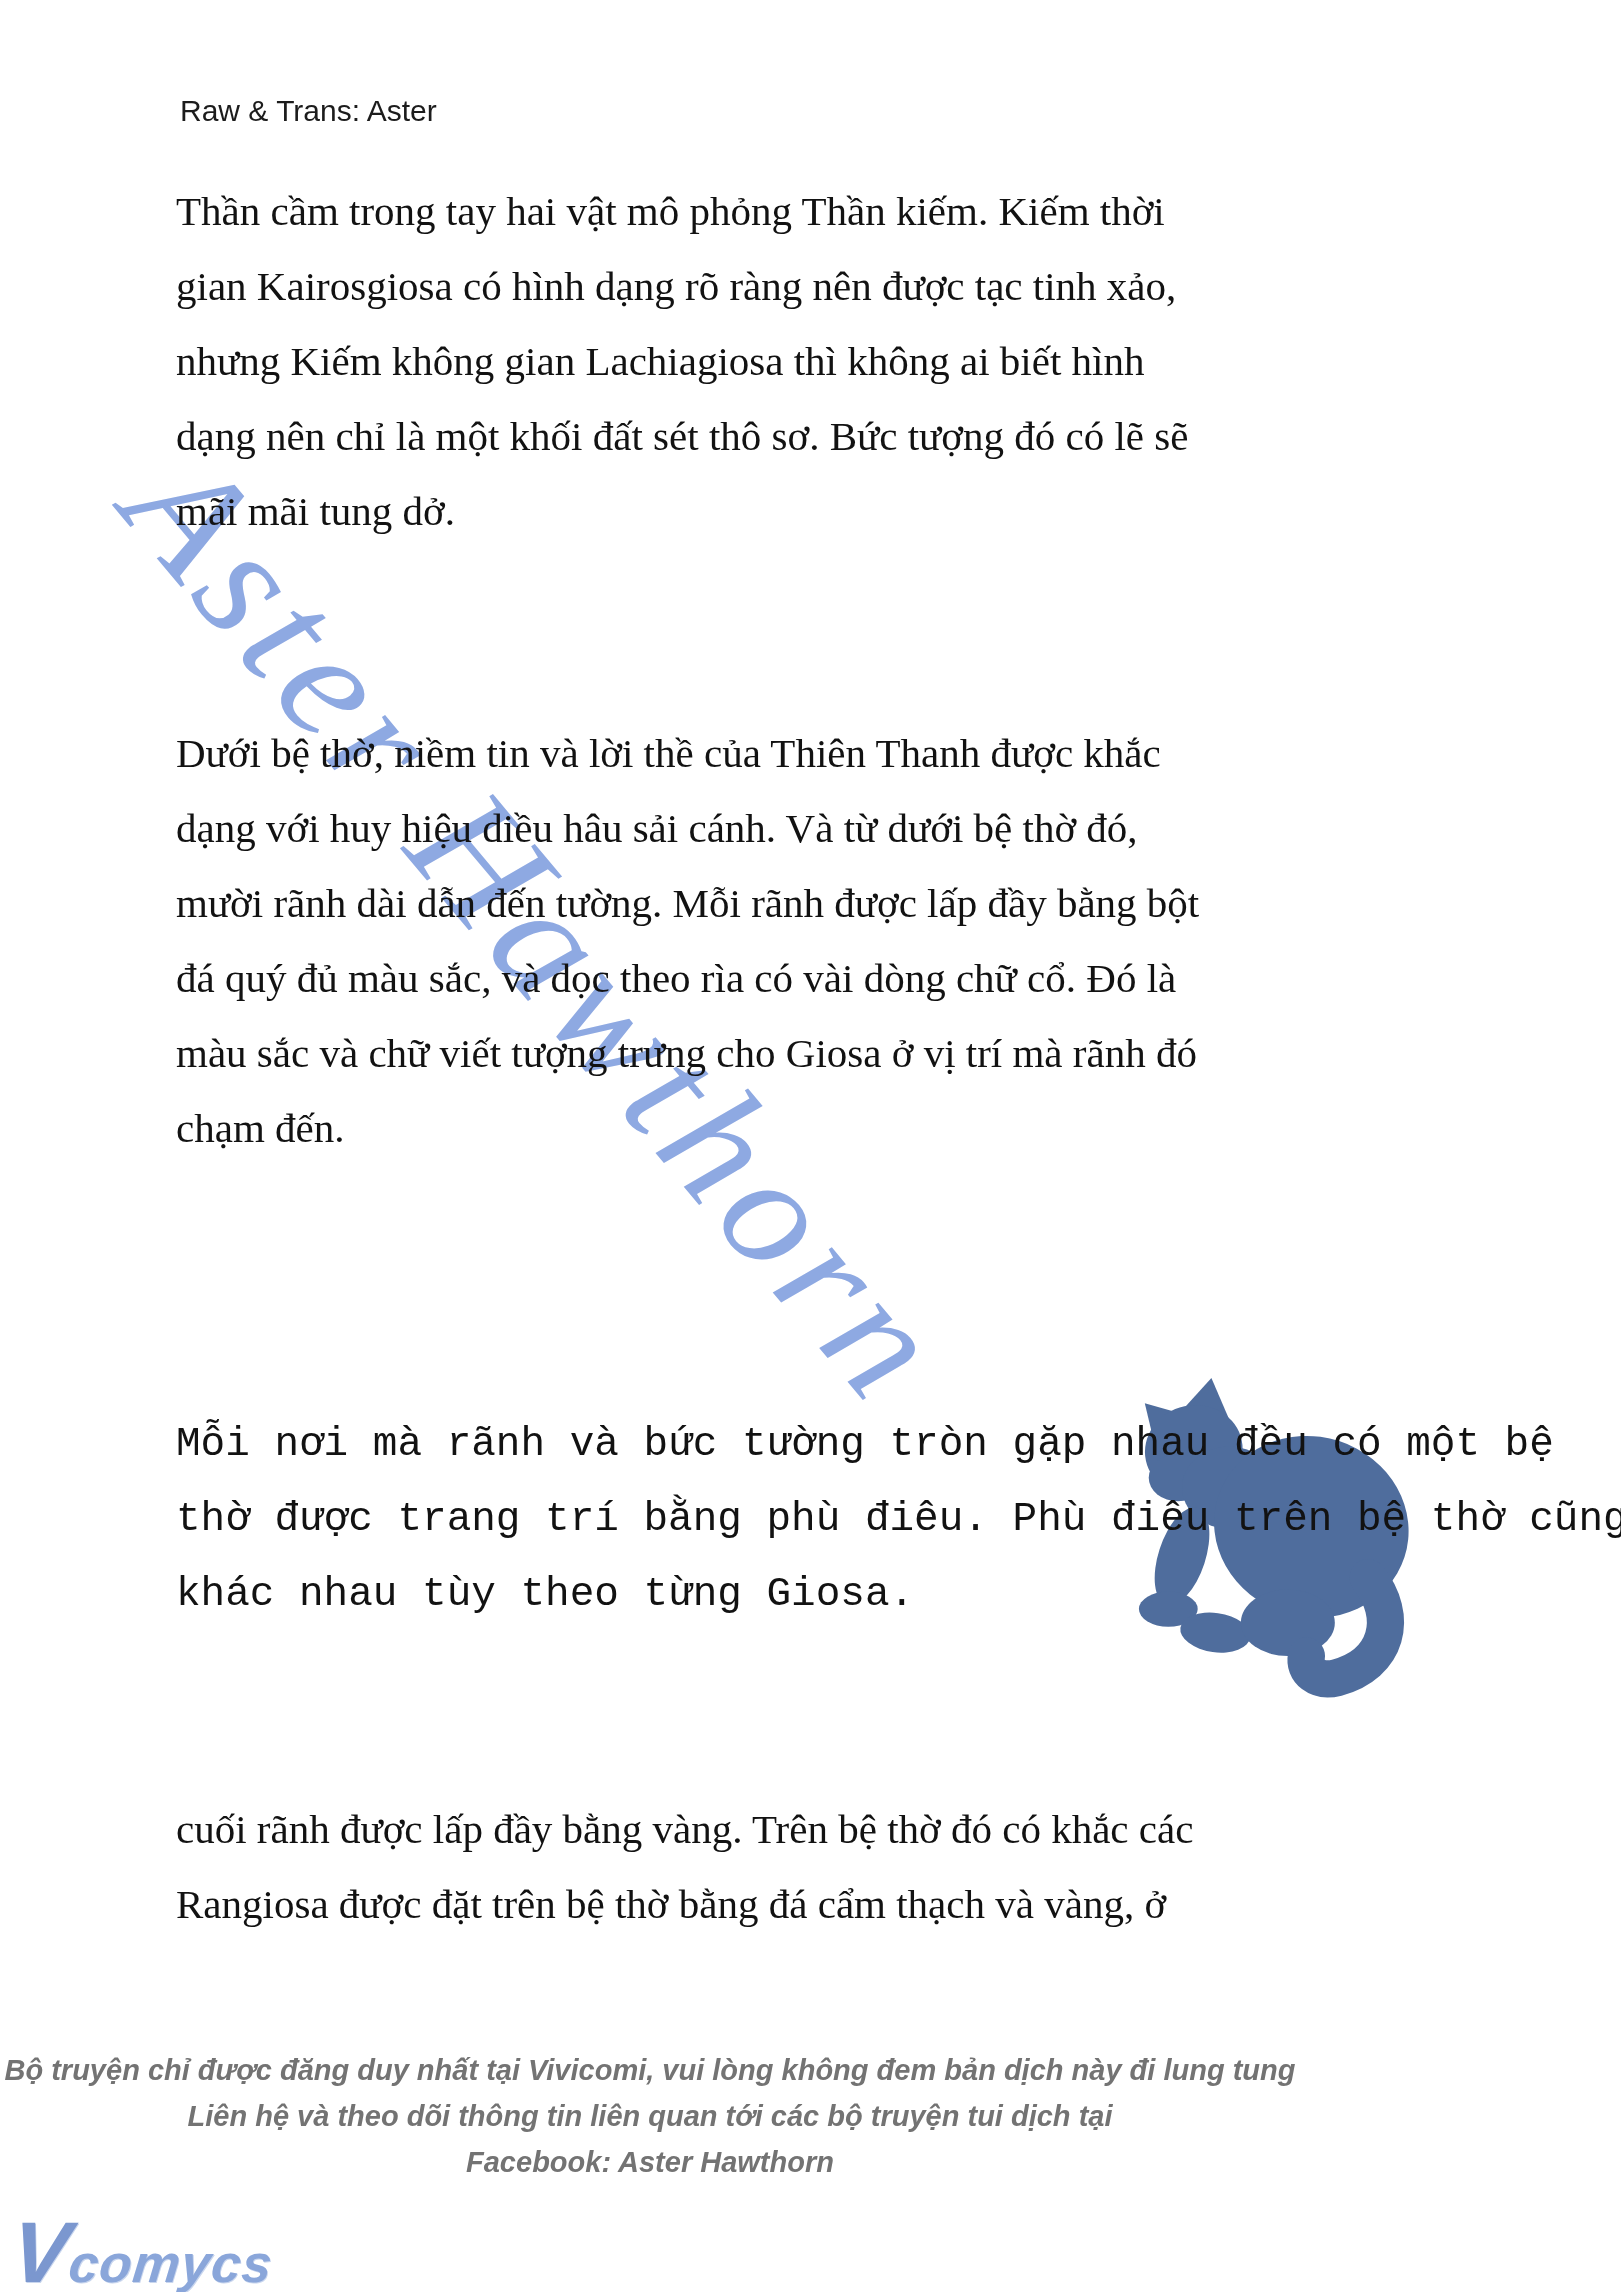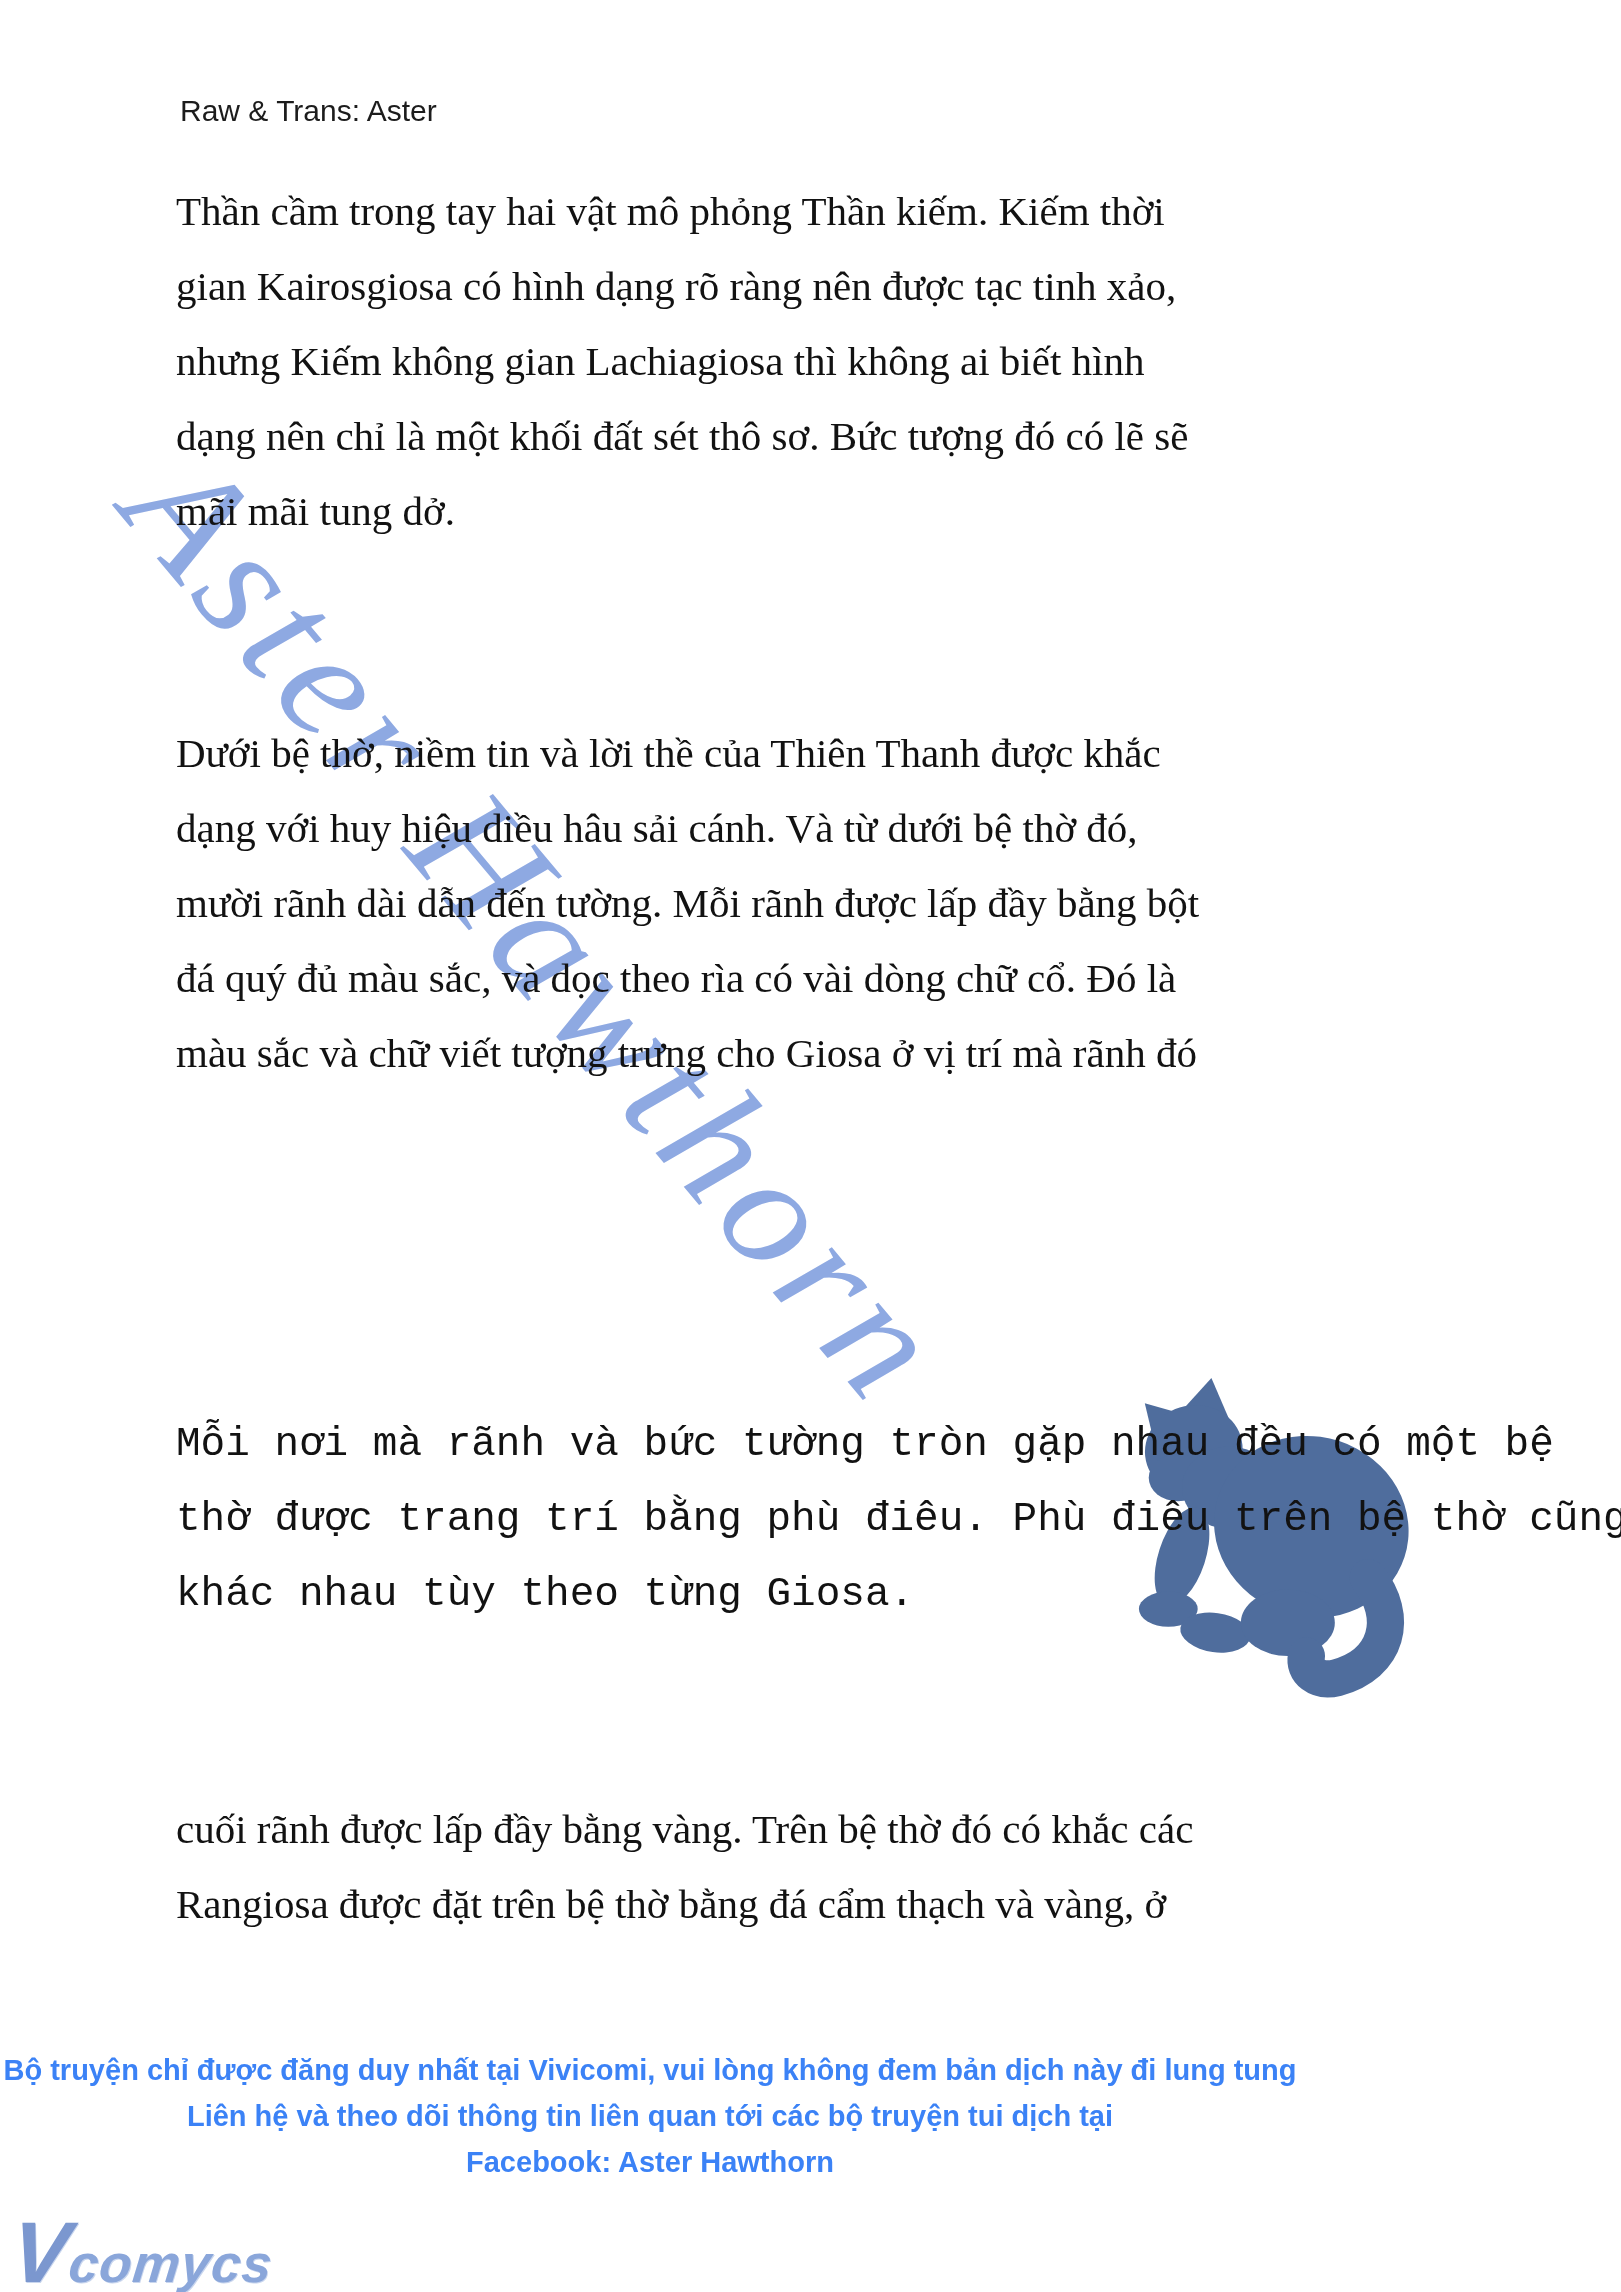--- a/index.html
+++ b/index.html
@@ -66,21 +66,22 @@
 
   
   .footer {
     position: absolute;
     left: 0;
     top: 2047px;
     width: 1300px;
     text-align: center;
     font-family: "Liberation Sans", sans-serif;
     font-weight: bold;
-    color: #3b82f6;
+    font-style: italic;
+    color: #737373;
     z-index: 2;
   }
   .footer .f-line { font-size: 29px; line-height: 46px; white-space: nowrap; }
 
   
   .logo {
     position: absolute;
     left: 11.8px;
     top: 2203px;
     z-index: 2;
@@ -131,20 +132,21 @@
       <div class="line">nhưng Kiếm không gian Lachiagiosa thì không ai biết hình</div>
       <div class="line">dạng nên chỉ là một khối đất sét thô sơ. Bức tượng đó có lẽ sẽ</div>
       <div class="line">mãi mãi tung dở.</div>
     </div>
     <div class="para p2">
       <div class="line">Dưới bệ thờ, niềm tin và lời thề của Thiên Thanh được khắc</div>
       <div class="line">dạng với huy hiệu diều hâu sải cánh. Và từ dưới bệ thờ đó,</div>
       <div class="line">mười rãnh dài dẫn đến tường. Mỗi rãnh được lấp đầy bằng bột</div>
       <div class="line">đá quý đủ màu sắc, và dọc theo rìa có vài dòng chữ cổ. Đó là</div>
       <div class="line">màu sắc và chữ viết tượng trưng cho Giosa ở vị trí mà rãnh đó</div>
+      <div class="line">chạm đến.</div>
     </div>
     <div class="para p3">
       <div class="line">Mỗi nơi mà rãnh và bức tường tròn gặp nhau đều có một bệ</div>
       <div class="line">thờ được trang trí bằng phù điêu. Phù điêu trên bệ thờ cũng</div>
       <div class="line">khác nhau tùy theo từng Giosa.</div>
     </div>
     <div class="para p4">
       <div class="line">cuối rãnh được lấp đầy bằng vàng. Trên bệ thờ đó có khắc các</div>
       <div class="line">Rangiosa được đặt trên bệ thờ bằng đá cẩm thạch và vàng, ở</div>
     </div>

